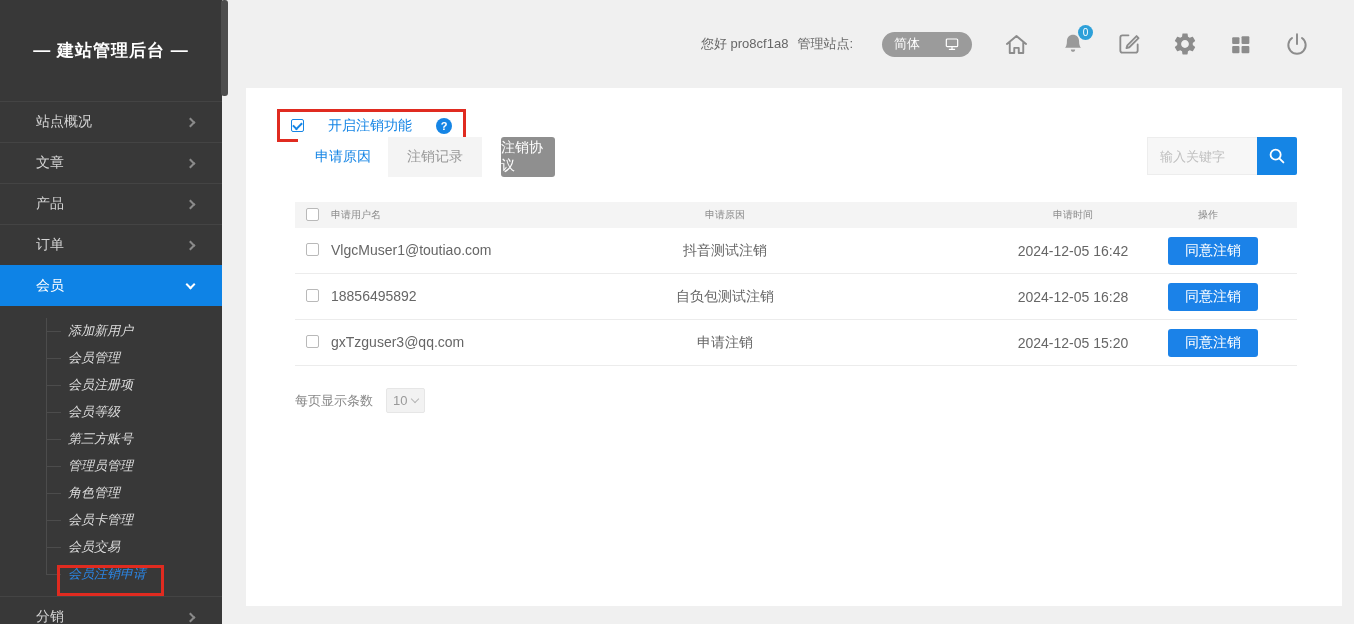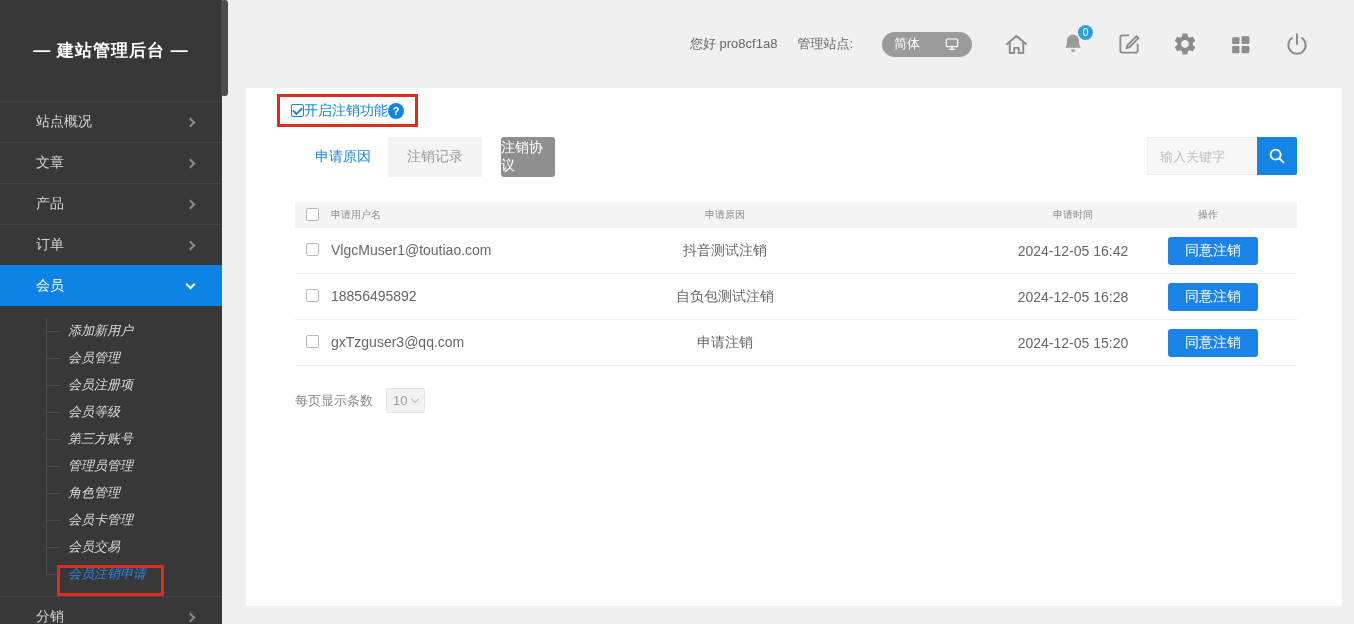--- a/index.html
+++ b/index.html
@@ -22,29 +22,29 @@
   .submenu::before { content:""; position:absolute; left:46px; top:12px; bottom:22px; width:1px; background:#4c4c4c; }
   .sub-item { height:27px; display:flex; align-items:center; padding-left:68px; color:#dcdcdc; font-size:13px; position:relative; cursor:pointer;font-style:italic; }
   .sub-item::before { content:""; position:absolute; left:46px; top:50%; width:15px; height:1px; background:#4c4c4c; }
   .sub-item.selected { color:#2b85e4; }
   .red-box-sub { position:absolute; left:57px; top:565px; width:107px; height:31px; border:3px solid #e02b20; pointer-events:none; z-index:5; }
   .side-scroll-thumb { position:absolute; left:221px; top:0; width:7px; height:96px; background:#4d4d4d; border-radius:3px; z-index:3; }
 
   
   .topbar { position:absolute; left:222px; right:0; top:0; height:88px; display:flex; align-items:center; justify-content:flex-end; padding-right:44px; gap:29px; }
   .topbar .txt { color:#666; font-size:13px; white-space:nowrap; }
-  .tgroup { display:flex; gap:20px; align-items:center; }
+  .tgroup { display:flex; gap:9px; align-items:center; }
   .pill { background:#9b9b9b; color:#fff; height:25px; border-radius:13px; display:flex; align-items:center; gap:24px; padding:0 12px; font-size:13px; cursor:pointer; margin-right:2px; }
   .ticon { width:27px; height:27px; position:relative; display:flex; align-items:center; justify-content:center; cursor:pointer; }
   .badge { position:absolute; top:-6px; right:-7px; min-width:15px; height:15px; padding:0 2px; border-radius:8px; background:#2da0d9; color:#fff; font-size:10px; display:flex; align-items:center; justify-content:center; }
 
   
   .panel { position:absolute; left:246px; top:88px; right:12px; bottom:18px; background:#ffffff; }
 
-  .toggle-box { position:absolute; left:31px; top:6px; height:33px; border:3px solid #e02b20; display:flex; align-items:center; gap:0; padding:0 11px 0 11px; }
+  .toggle-box { position:absolute; left:31px; top:21px; height:33px; border:3px solid #e02b20; display:flex; align-items:center; gap:24px; padding:0 11px 0 11px; }
   .cb { width:13px; height:13px; border:1px solid #b9b9b9; border-radius:2px; background:#fff; display:inline-block; position:relative; flex:none; cursor:pointer; }
   .cb.checked { border-color:#1585e5; }
   .cb.checked::after { content:""; position:absolute; left:1px; top:2px; width:7px; height:4px; border-left:2px solid #1585e5; border-bottom:2px solid #1585e5; transform:rotate(-45deg); }
   .toggle-label { color:#1585e5; font-size:14px; }
   .help { width:16px; height:16px; border-radius:50%; background:#1585e5; color:#fff; font-size:11px; font-weight:bold; display:flex; align-items:center; justify-content:center; cursor:pointer; }
 
   .tabs { position:absolute; left:52px; top:49px; height:40px; display:flex; }
   .tab { width:90px; display:flex; align-items:center; justify-content:center; font-size:14px; cursor:pointer; }
   .tab.active { background:#ffffff; color:#1585e5; }
   .tab.idle { background:#f4f4f4; color:#999999; width:94px; }

